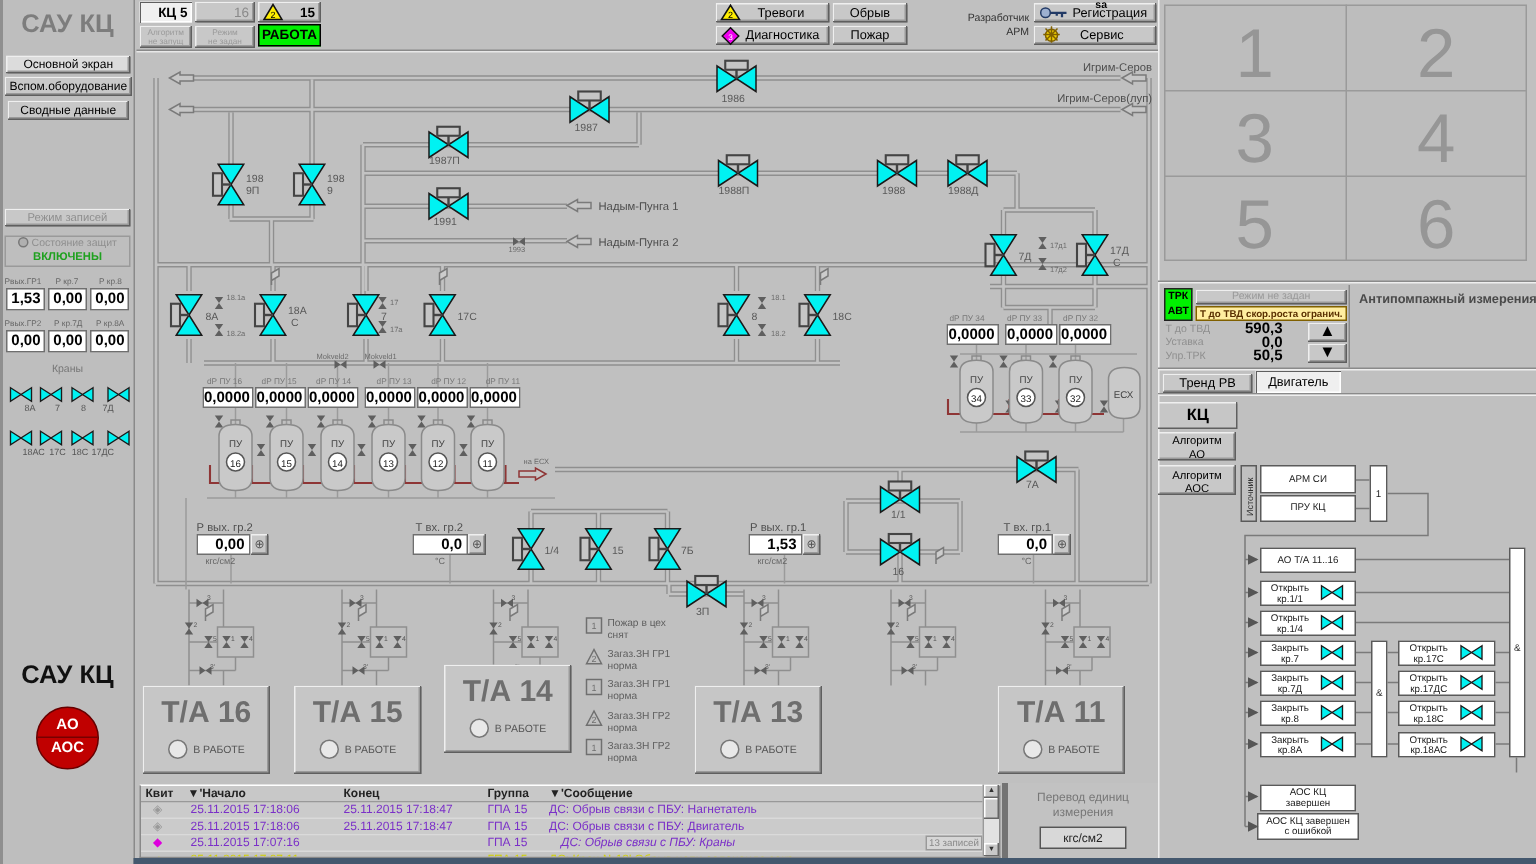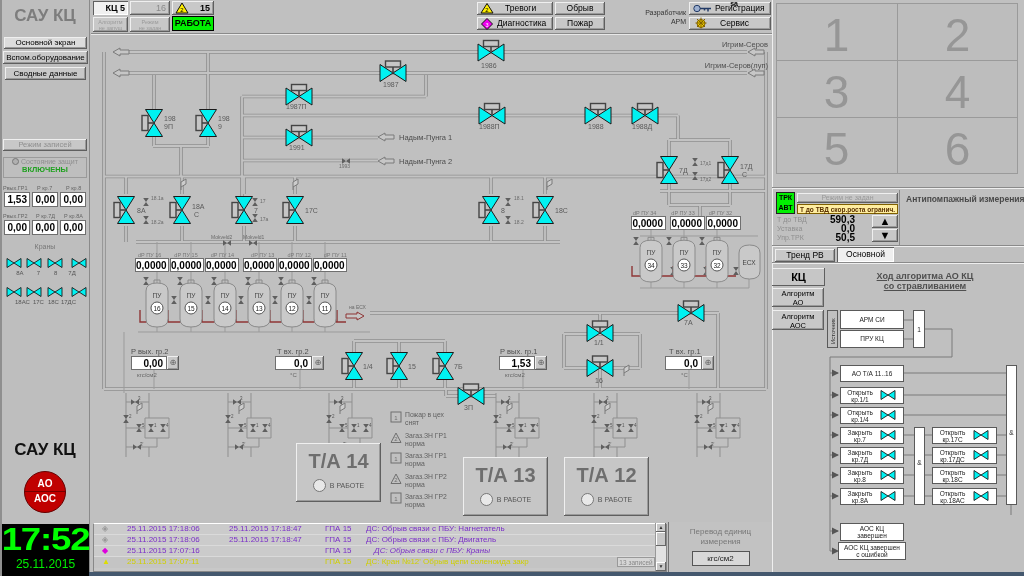--- a/index.html
+++ b/index.html
@@ -34,24 +34,20 @@
 <div class="a wb" style="left:32px;top:220px;width:26px;height:15px;font-size:10px;line-height:14px;padding-right:2px;">0,00</div>
 <div class="a wb" style="left:60px;top:220px;width:26px;height:15px;font-size:10px;line-height:14px;padding-right:2px;">0,00</div>
 <div class="a ct" style="left:0;top:243px;width:90px;font-size:7px;color:#777;">Краны</div>
 <div class="a ct" style="left:0;top:270px;width:90px;font-size:6px;color:#555;"><span style="margin:0 6px;">8А</span><span style="margin:0 7px;">7</span><span style="margin:0 7px;">8</span><span style="margin:0 4px;">7Д</span></div>
 <div class="a ct" style="left:0;top:299px;width:90px;font-size:6px;color:#555;"><span style="margin:0 1px;">18АС</span><span style="margin:0 2px;">17С</span><span style="margin:0 2px;">18С</span><span style="margin:0 0px;">17ДС</span></div>
 <div class="a" style="left:0;top:440px;width:90px;text-align:center;font-size:17px;font-weight:bold;color:#111;">САУ КЦ</div>
 <div class="a" style="left:24px;top:471px;width:42px;height:42px;border-radius:50%;background:#c00000;border:1px solid #600;color:#fff;font-weight:bold;font-size:10px;text-align:center;">
 <div style="margin-top:6px;">АО</div>
       <div style="border-top:1px solid #700;margin-top:2px;padding-top:1px;">АОС</div>
     </div>
-<div class="a" style="left:2px;top:524px;width:87px;height:52px;background:#000;text-align:center;">
-<div style="color:#00ff00;font-weight:bold;font-size:31px;line-height:30px;letter-spacing:-1px;margin-top:1px;transform:scaleX(1.18);transform-origin:50% 50%;">17:52</div>
-<div style="color:#00ee00;font-size:12px;margin-top:2px;">25.11.2015</div>
-    </div>
 
 <div class="a btnw" style="left:93px;top:1px;width:35px;height:14px;font-size:9px;font-weight:bold;line-height:14px;text-align:right;padding-right:3px;background:#f0f0f0;">КЦ 5</div>
 <div class="a btn" style="left:130px;top:1px;width:40px;height:14px;font-size:9px;line-height:14px;text-align:right;padding-right:4px;color:#8a8a8a;">16</div>
 <div class="a btn" style="left:172px;top:1px;width:42px;height:14px;font-size:9px;font-weight:bold;line-height:14px;text-align:right;padding-right:4px;">15</div>
 <div class="a btn" style="left:93px;top:17px;width:35px;height:15px;font-size:5.5px;line-height:6.5px;color:#9a9a9a;padding-top:1.5px;">Алгоритм<br>не запущ</div>
 <div class="a btn" style="left:130px;top:17px;width:40px;height:15px;font-size:5.5px;line-height:6.5px;color:#9a9a9a;padding-top:1.5px;">Режим<br>не задан</div>
 <div class="a" style="left:172px;top:16px;width:42px;height:15px;background:#00f000;border:1px solid #000;font-size:9px;font-weight:bold;text-align:center;line-height:13px;">РАБОТА</div>
 <div class="a btn" style="left:477px;top:2px;width:76px;height:13px;font-size:8.5px;line-height:13px;text-align:left;padding-left:28px;">Тревоги</div>
 <div class="a btn" style="left:555px;top:2px;width:50px;height:13px;font-size:8.5px;line-height:13px;">Обрыв</div>
 <div class="a btn" style="left:477px;top:17px;width:76px;height:13px;font-size:8.5px;line-height:13px;text-align:left;padding-left:20px;">Диагностика</div>
@@ -83,26 +79,25 @@
 <div class="a" style="left:777px;top:234px;width:40px;font-size:7px;color:#8f8f8f;">Упр.ТРК</div>
 <div class="a" style="left:810px;top:214px;width:45px;text-align:right;font-size:10px;font-weight:bold;">590,3</div>
 <div class="a" style="left:810px;top:223px;width:45px;text-align:right;font-size:10px;font-weight:bold;">0,0</div>
 <div class="a" style="left:810px;top:232px;width:45px;text-align:right;font-size:10px;font-weight:bold;">50,5</div>
 <div class="a btn" style="left:872px;top:215px;width:26px;height:13px;font-size:11px;line-height:13px;">▲</div>
 <div class="a btn" style="left:872px;top:229px;width:26px;height:13px;font-size:11px;line-height:13px;">▼</div>
 <div class="a" style="left:899px;top:190px;width:1px;height:55px;background:#8a8a8a;"></div>
 <div class="a" style="left:906px;top:194px;width:118px;font-size:8.5px;font-weight:bold;color:#4a4a4a;white-space:nowrap;">Антипомпажный измерения</div>
 <div class="a" style="left:772px;top:245px;width:252px;height:2px;border-top:1px solid #8a8a8a;border-bottom:1px solid #eee;"></div>
 <div class="a btn" style="left:775px;top:249px;width:60px;height:13px;font-size:8.5px;line-height:13px;">Тренд РВ</div>
-<div class="a btnw" style="left:837px;top:247px;width:57px;height:15px;font-size:8.5px;line-height:15px;background:#efefef;">Основной</div>
+<div class="a btnw" style="left:837px;top:247px;width:57px;height:15px;font-size:8.5px;line-height:15px;background:#efefef;">Двигатель</div>
 <div class="a" style="left:772px;top:262px;width:252px;height:2px;border-top:1px solid #8a8a8a;border-bottom:1px solid #eee;"></div>
 <div class="a btnw" style="left:772px;top:268px;width:53px;height:18px;font-size:11px;font-weight:bold;line-height:18px;background:#c6c6c6;box-shadow:inset -1px -1px 0 #5f5f5f,inset 1px 1px 0 #efefef;">КЦ</div>
 <div class="a btn" style="left:772px;top:288px;width:52px;height:19px;font-size:7.5px;line-height:9px;padding-top:1px;">Алгоритм<br>АО</div>
 <div class="a btn" style="left:772px;top:310px;width:52px;height:20px;font-size:7.5px;line-height:9px;padding-top:2px;">Алгоритм<br>АОС</div>
-<div class="a" style="left:840px;top:271px;width:170px;text-align:center;font-size:9px;font-weight:bold;color:#4f4f4f;"><span style="text-decoration:underline;">Ход алгоритма АО КЦ</span><br><span style="text-decoration:underline;">со стравливанием</span></div>
 
 <div class="a" style="left:827px;top:310px;width:11px;height:38px;border:1px solid #5a5a5a;"></div>
 <div class="a fcb" style="left:840px;top:310px;width:64px;height:19px;line-height:17px;">АРМ СИ</div>
 <div class="a fcb" style="left:840px;top:330px;width:64px;height:18px;line-height:16px;">ПРУ КЦ</div>
 <div class="a fcb" style="left:913px;top:310px;width:12px;height:38px;line-height:38px;">1</div>
 <div class="a fcb" style="left:840px;top:365px;width:64px;height:17px;line-height:15px;">АО Т/А 11..16</div>
 <div class="a fcb" style="left:840px;top:387px;width:64px;height:17px;padding-top:2px;padding-right:24px;">Открыть<br>кр.1/1</div>
 <div class="a fcb" style="left:840px;top:407px;width:64px;height:17px;padding-top:2px;padding-right:24px;">Открыть<br>кр.1/4</div>
 <div class="a fcb" style="left:840px;top:427px;width:64px;height:17px;padding-top:2px;padding-right:24px;">Закрыть<br>кр.7</div>
 <div class="a fcb" style="left:840px;top:447px;width:64px;height:17px;padding-top:2px;padding-right:24px;">Закрыть<br>кр.7Д</div>
@@ -440,30 +435,39 @@
 <div class="a" style="left:290px;top:372px;font-size:6px;color:#666;z-index:3;">°С</div>
 <div class="a" style="left:500px;top:347px;font-size:7.5px;color:#4f4f4f;z-index:3;text-align:center;">Р вых. гр.1</div>
 <div class="a wb" style="left:499px;top:356px;width:36px;height:14px;font-size:10px;line-height:13px;padding-right:3px;z-index:3;">1,53</div>
 <div class="a btn" style="left:535px;top:356px;width:12px;height:14px;font-size:8px;line-height:13px;z-index:3;color:#555;">⊕</div>
 <div class="a" style="left:505px;top:372px;font-size:6px;color:#666;z-index:3;">кгс/см2</div>
 <div class="a" style="left:669px;top:347px;font-size:7.5px;color:#4f4f4f;z-index:3;">Т вх. гр.1</div>
 <div class="a wb" style="left:665px;top:356px;width:37px;height:14px;font-size:10px;line-height:13px;padding-right:3px;z-index:3;">0,0</div>
 <div class="a btn" style="left:702px;top:356px;width:12px;height:14px;font-size:8px;line-height:13px;z-index:3;color:#555;">⊕</div>
 <div class="a" style="left:681px;top:372px;font-size:6px;color:#666;z-index:3;">°С</div>
 
+<div class="a btn ta" style="left:95px;top:457px;">Т/А 16<div class="tb"><span class="tc"></span>В РАБОТЕ</div></div>
+<div class="a btn ta" style="left:196px;top:457px;">Т/А 15<div class="tb"><span class="tc"></span>В РАБОТЕ</div></div>
 <div class="a btn ta" style="left:296px;top:443px;">Т/А 14<div class="tb"><span class="tc"></span>В РАБОТЕ</div></div>
 <div class="a btn ta" style="left:463px;top:457px;">Т/А 13<div class="tb"><span class="tc"></span>В РАБОТЕ</div></div>
-<div class="a btn ta" style="left:564px;top:457px;">Т/А 12<div class="tb"><span class="tc"></span>В РАБОТЕ</div></div>
+<div class="a btn ta" style="left:665px;top:457px;">Т/А 11<div class="tb"><span class="tc"></span>В РАБОТЕ</div></div>
 <style>
 .ta{width:85px;height:59px;font-size:20px;font-weight:bold;color:#6e6e6e;text-align:center;padding-top:7px;z-index:3;background:#c6c6c6;}
 .tb{font-size:7px;font-weight:normal;color:#555;margin-top:6px;}
 .tc{display:inline-block;width:13px;height:13px;border-radius:50%;background:#e8e8e8;border:1px solid #777;vertical-align:-4px;margin-right:4px;}
 </style>
 
 <div class="a" style="left:93px;top:523px;width:574px;height:49px;background:#c8c8c8;border:1px solid #888;border-top:1px solid #fff;z-index:3;overflow:hidden;font-size:8px;">
+<div style="height:11px;background:#c8c8c8;border-bottom:1px solid #999;font-weight:bold;color:#222;position:relative;">
+<span style="position:absolute;left:3px;">Квит</span>
+        <span style="position:absolute;left:31px;">▼'Начало</span>
+        <span style="position:absolute;left:135px;">Конец</span>
+        <span style="position:absolute;left:231px;">Группа</span>
+        <span style="position:absolute;left:272px;">▼'Сообщение</span>
+      </div>
 <div style="height:11px;position:relative;background:#cbcbcb;border-bottom:1px solid #dadada;color:#7b30c8;">
 <span style="position:absolute;left:8px;color:#999;">◈</span>
         <span style="position:absolute;left:33px;">25.11.2015 17:18:06</span>
         <span style="position:absolute;left:135px;">25.11.2015 17:18:47</span>
         <span style="position:absolute;left:231px;">ГПА 15</span>
         <span style="position:absolute;left:272px;">ДС: Обрыв связи с ПБУ: Нагнетатель</span>
       </div>
 <div style="height:11px;position:relative;background:#cbcbcb;border-bottom:1px solid #dadada;color:#7b30c8;">
 <span style="position:absolute;left:8px;color:#999;">◈</span>
         <span style="position:absolute;left:33px;">25.11.2015 17:18:06</span>
@@ -485,19 +489,19 @@
       </div>
 </div>
 <div class="a" style="left:617px;top:557px;width:38px;height:10px;background:#d6d6d6;border:1px solid #999;font-size:6.5px;color:#888;text-align:center;line-height:9px;z-index:4;">13  записей</div>
 <div class="a" style="left:655px;top:523px;width:11px;height:48px;background:#e2e2e2;border-left:1px solid #999;z-index:4;">
 <div style="height:9px;background:#c8c8c8;box-shadow:inset -1px -1px 0 #666,inset 1px 1px 0 #fff;font-size:5px;text-align:center;line-height:9px;color:#333;">▲</div>
 <div style="height:14px;background:#c8c8c8;box-shadow:inset -1px -1px 0 #666,inset 1px 1px 0 #fff;"></div>
 <div style="height:16px;"></div>
 <div style="height:9px;background:#c8c8c8;box-shadow:inset -1px -1px 0 #666,inset 1px 1px 0 #fff;font-size:5px;text-align:center;line-height:9px;color:#333;">▼</div>
     </div>
 
-<div class="a" style="left:668px;top:522px;width:104px;height:54px;background:#c2c2c2;border-left:1px solid #737373;z-index:3;">
+<div class="a" style="left:668px;top:522px;width:104px;height:54px;background:#c2c2c2;border-left:4px solid #737373;z-index:3;">
 <div style="text-align:center;font-size:8px;color:#777;margin-top:5px;line-height:10px;">Перевод единиц<br>измерения</div>
 <div style="margin:4px auto 0;width:58px;height:15px;background:#d8d8d8;border:1px solid #555;font-size:8px;text-align:center;line-height:14px;color:#222;">кгс/см2</div>
     </div>
 
 <div class="a" style="left:89px;top:572px;width:935px;height:4px;background:#44586e;z-index:5;"></div>
 <div class="a" style="left:0;top:0;width:2px;height:576px;background:#8f8f8f;"></div>
 </div>
 </body></html>

